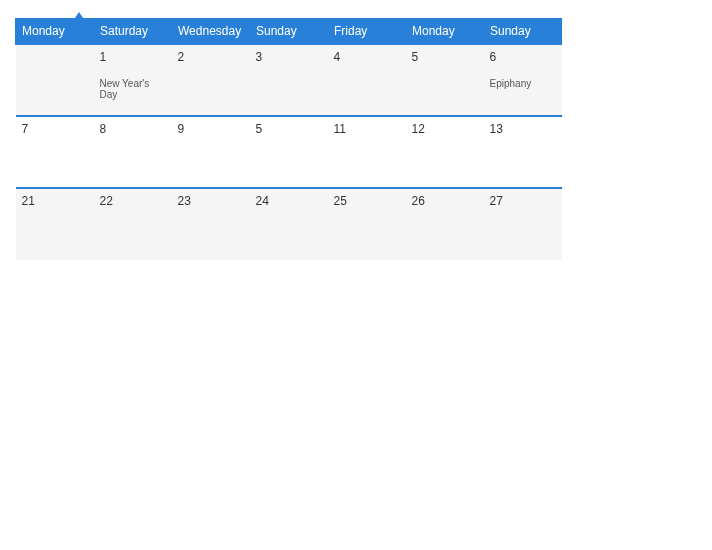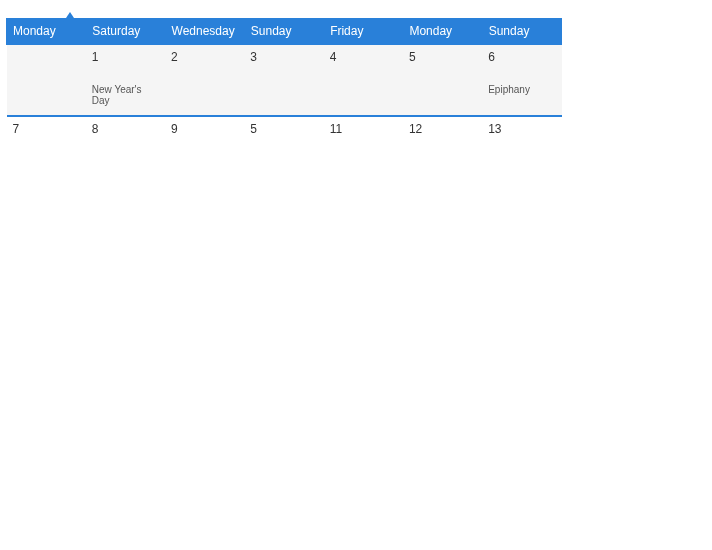--- a/index.html
+++ b/index.html
@@ -7,21 +7,21 @@
       width: 712px;
       height: 550px;
       background: #fff;
       font-family: Arial, sans-serif;
       overflow: hidden;
     }
     .calendar-container {
       width: 577px;
       height: 550px;
       background: #fff;
-      padding: 10px 15px 10px 6px;
+      padding: 10px 15px 10px 15px;
     }
     .header {
       display: flex;
       align-items: center;
       justify-content: center;
       position: relative;
       margin-bottom: 8px;
     }
     .logo {
       position: absolute;
@@ -104,21 +104,21 @@
       width: calc(100% / 7);
     }
     .day-number {
       font-size: 12px;
       color: #333;
       font-weight: normal;
     }
     .holiday-name {
       font-size: 10px;
       color: #555;
-      margin-top: 20px;
+      margin-top: 14px;
     }
   </style>
 </head>
 <body>
 
 <div class="calendar-container">
   <div class="header">
     <div class="logo">
       <span style="position:relative; display:inline-block;">
         <span class="logo-general"></span><span class="logo-triangle"></span>
@@ -183,15 +183,38 @@
           <td>
             <div class="day-number">11</div>
           </td>
           <td>
             <div class="day-number">12</div>
           </td>
           <td>
             <div class="day-number">13</div>
           </td>
         </tr>
+        <tr>
+          <td>
+            <div class="day-number">21</div>
+          </td>
+          <td>
+            <div class="day-number">22</div>
+          </td>
+          <td>
+            <div class="day-number">23</div>
+          </td>
+          <td>
+            <div class="day-number">24</div>
+          </td>
+          <td>
+            <div class="day-number">25</div>
+          </td>
+          <td>
+            <div class="day-number">26</div>
+          </td>
+          <td>
+            <div class="day-number">27</div>
+          </td>
+        </tr>
       </tbody>
   </table>
 </div>
 
 </body></html>

